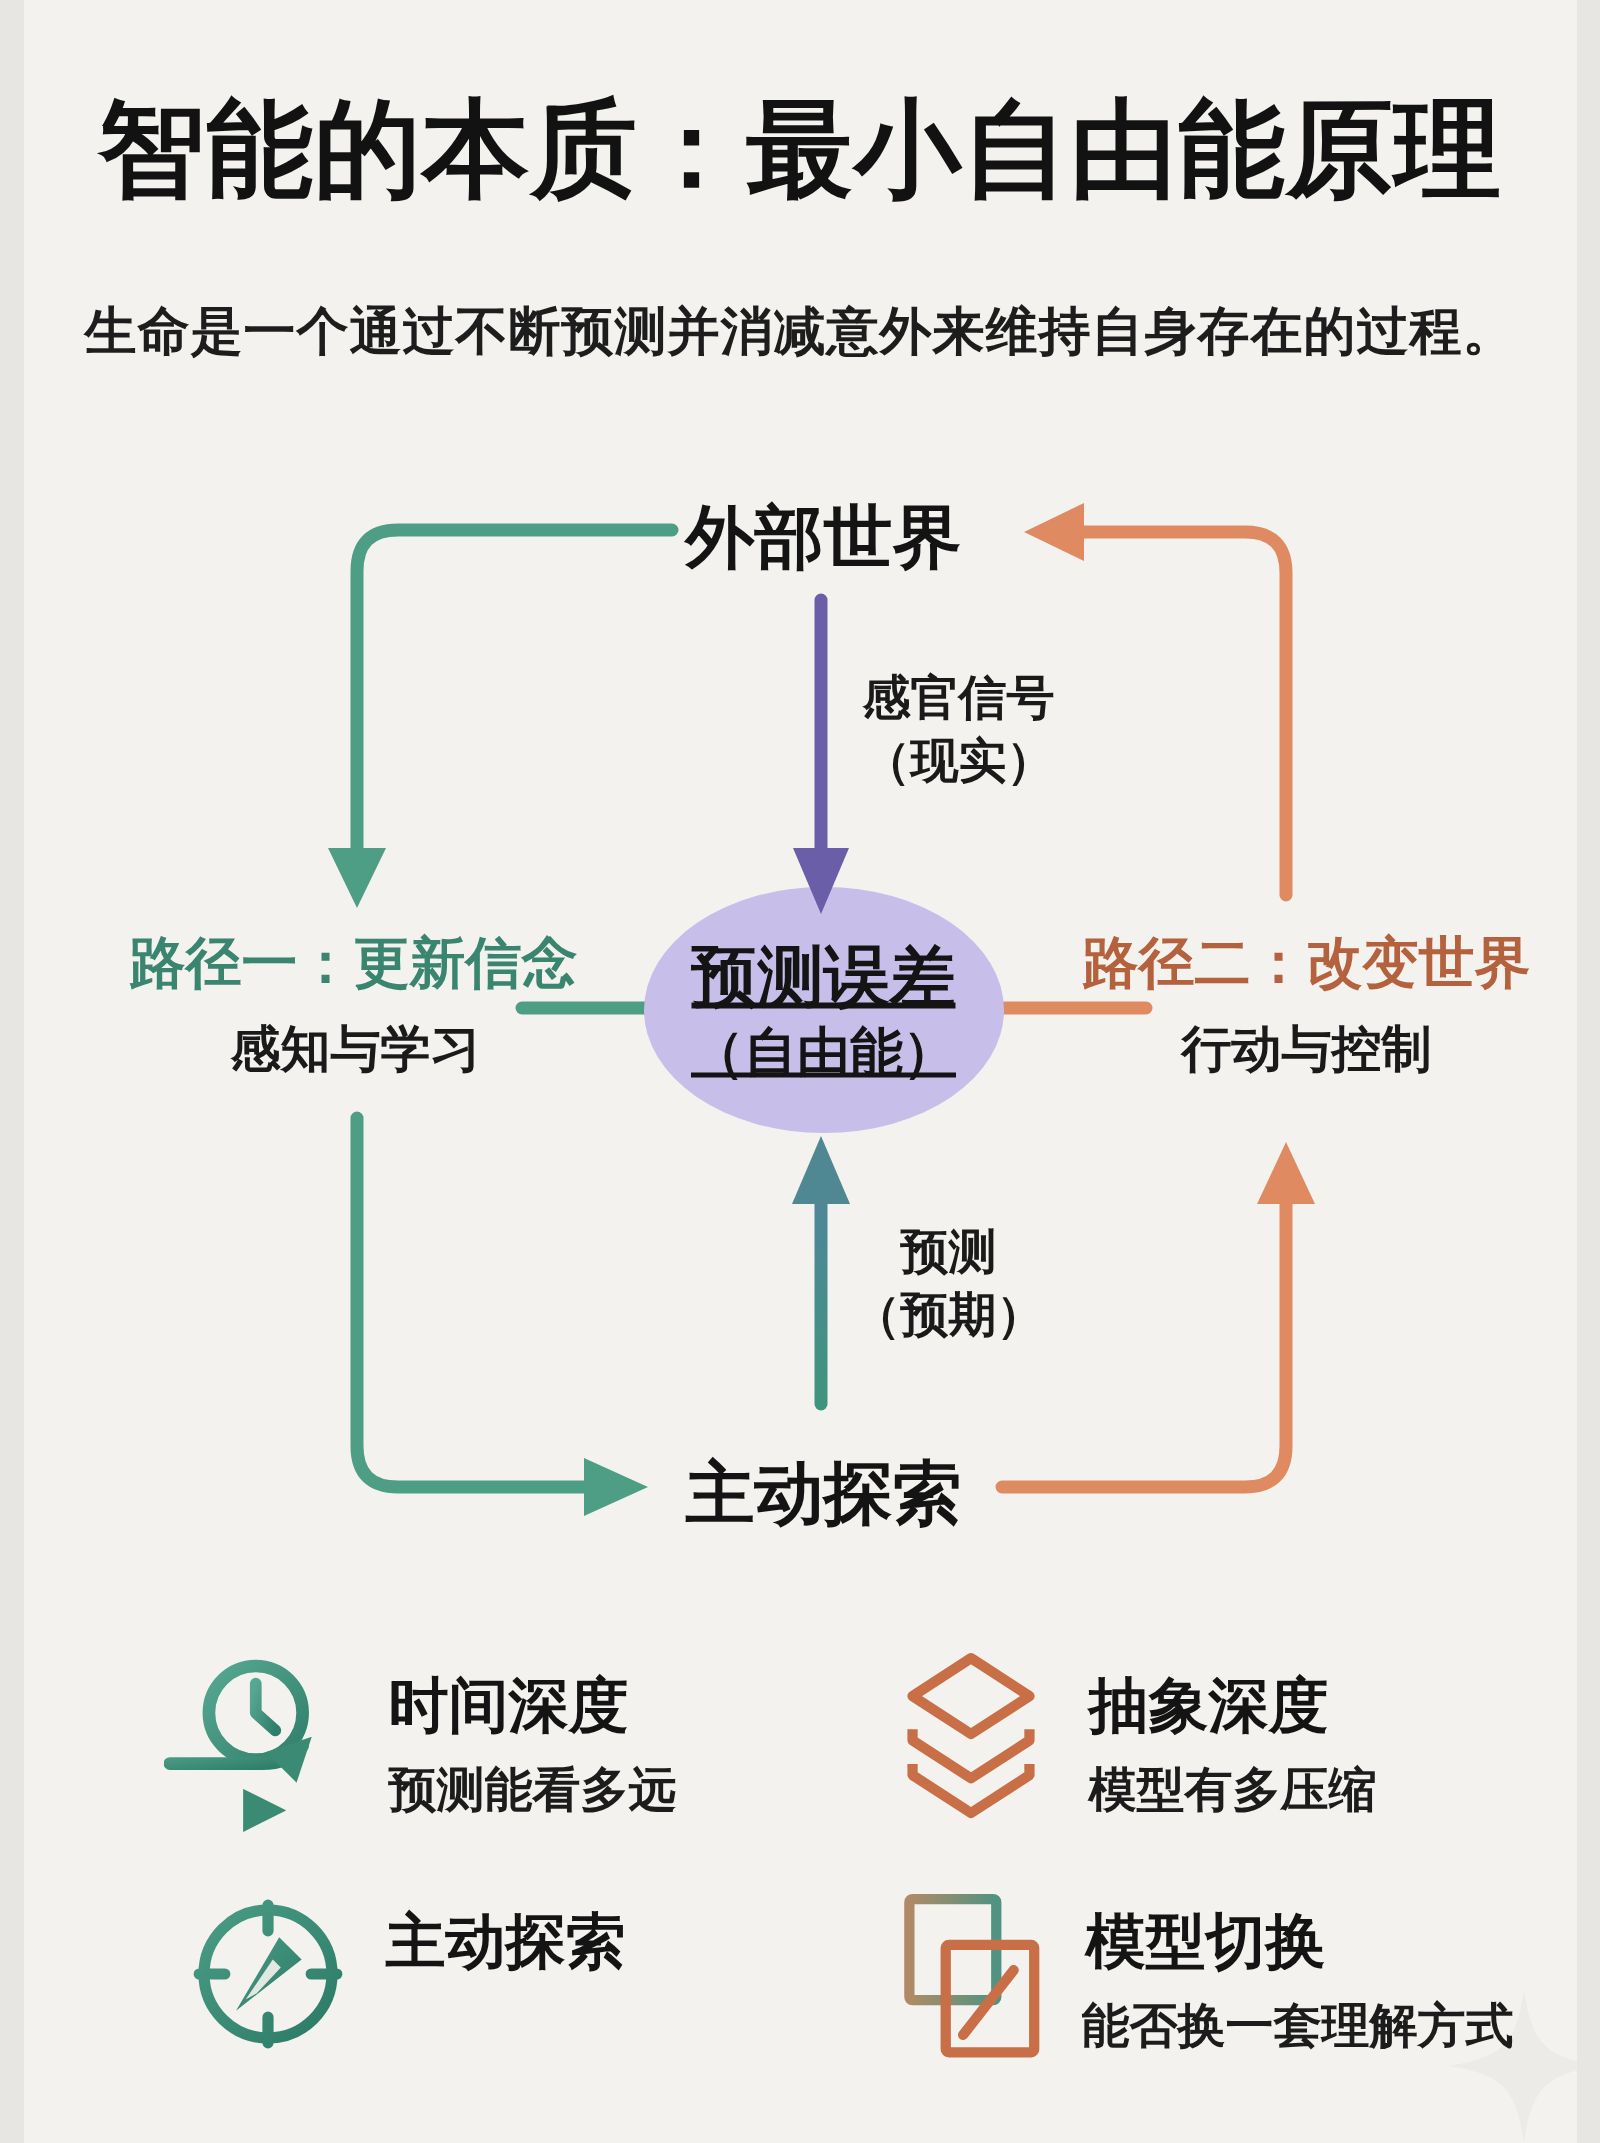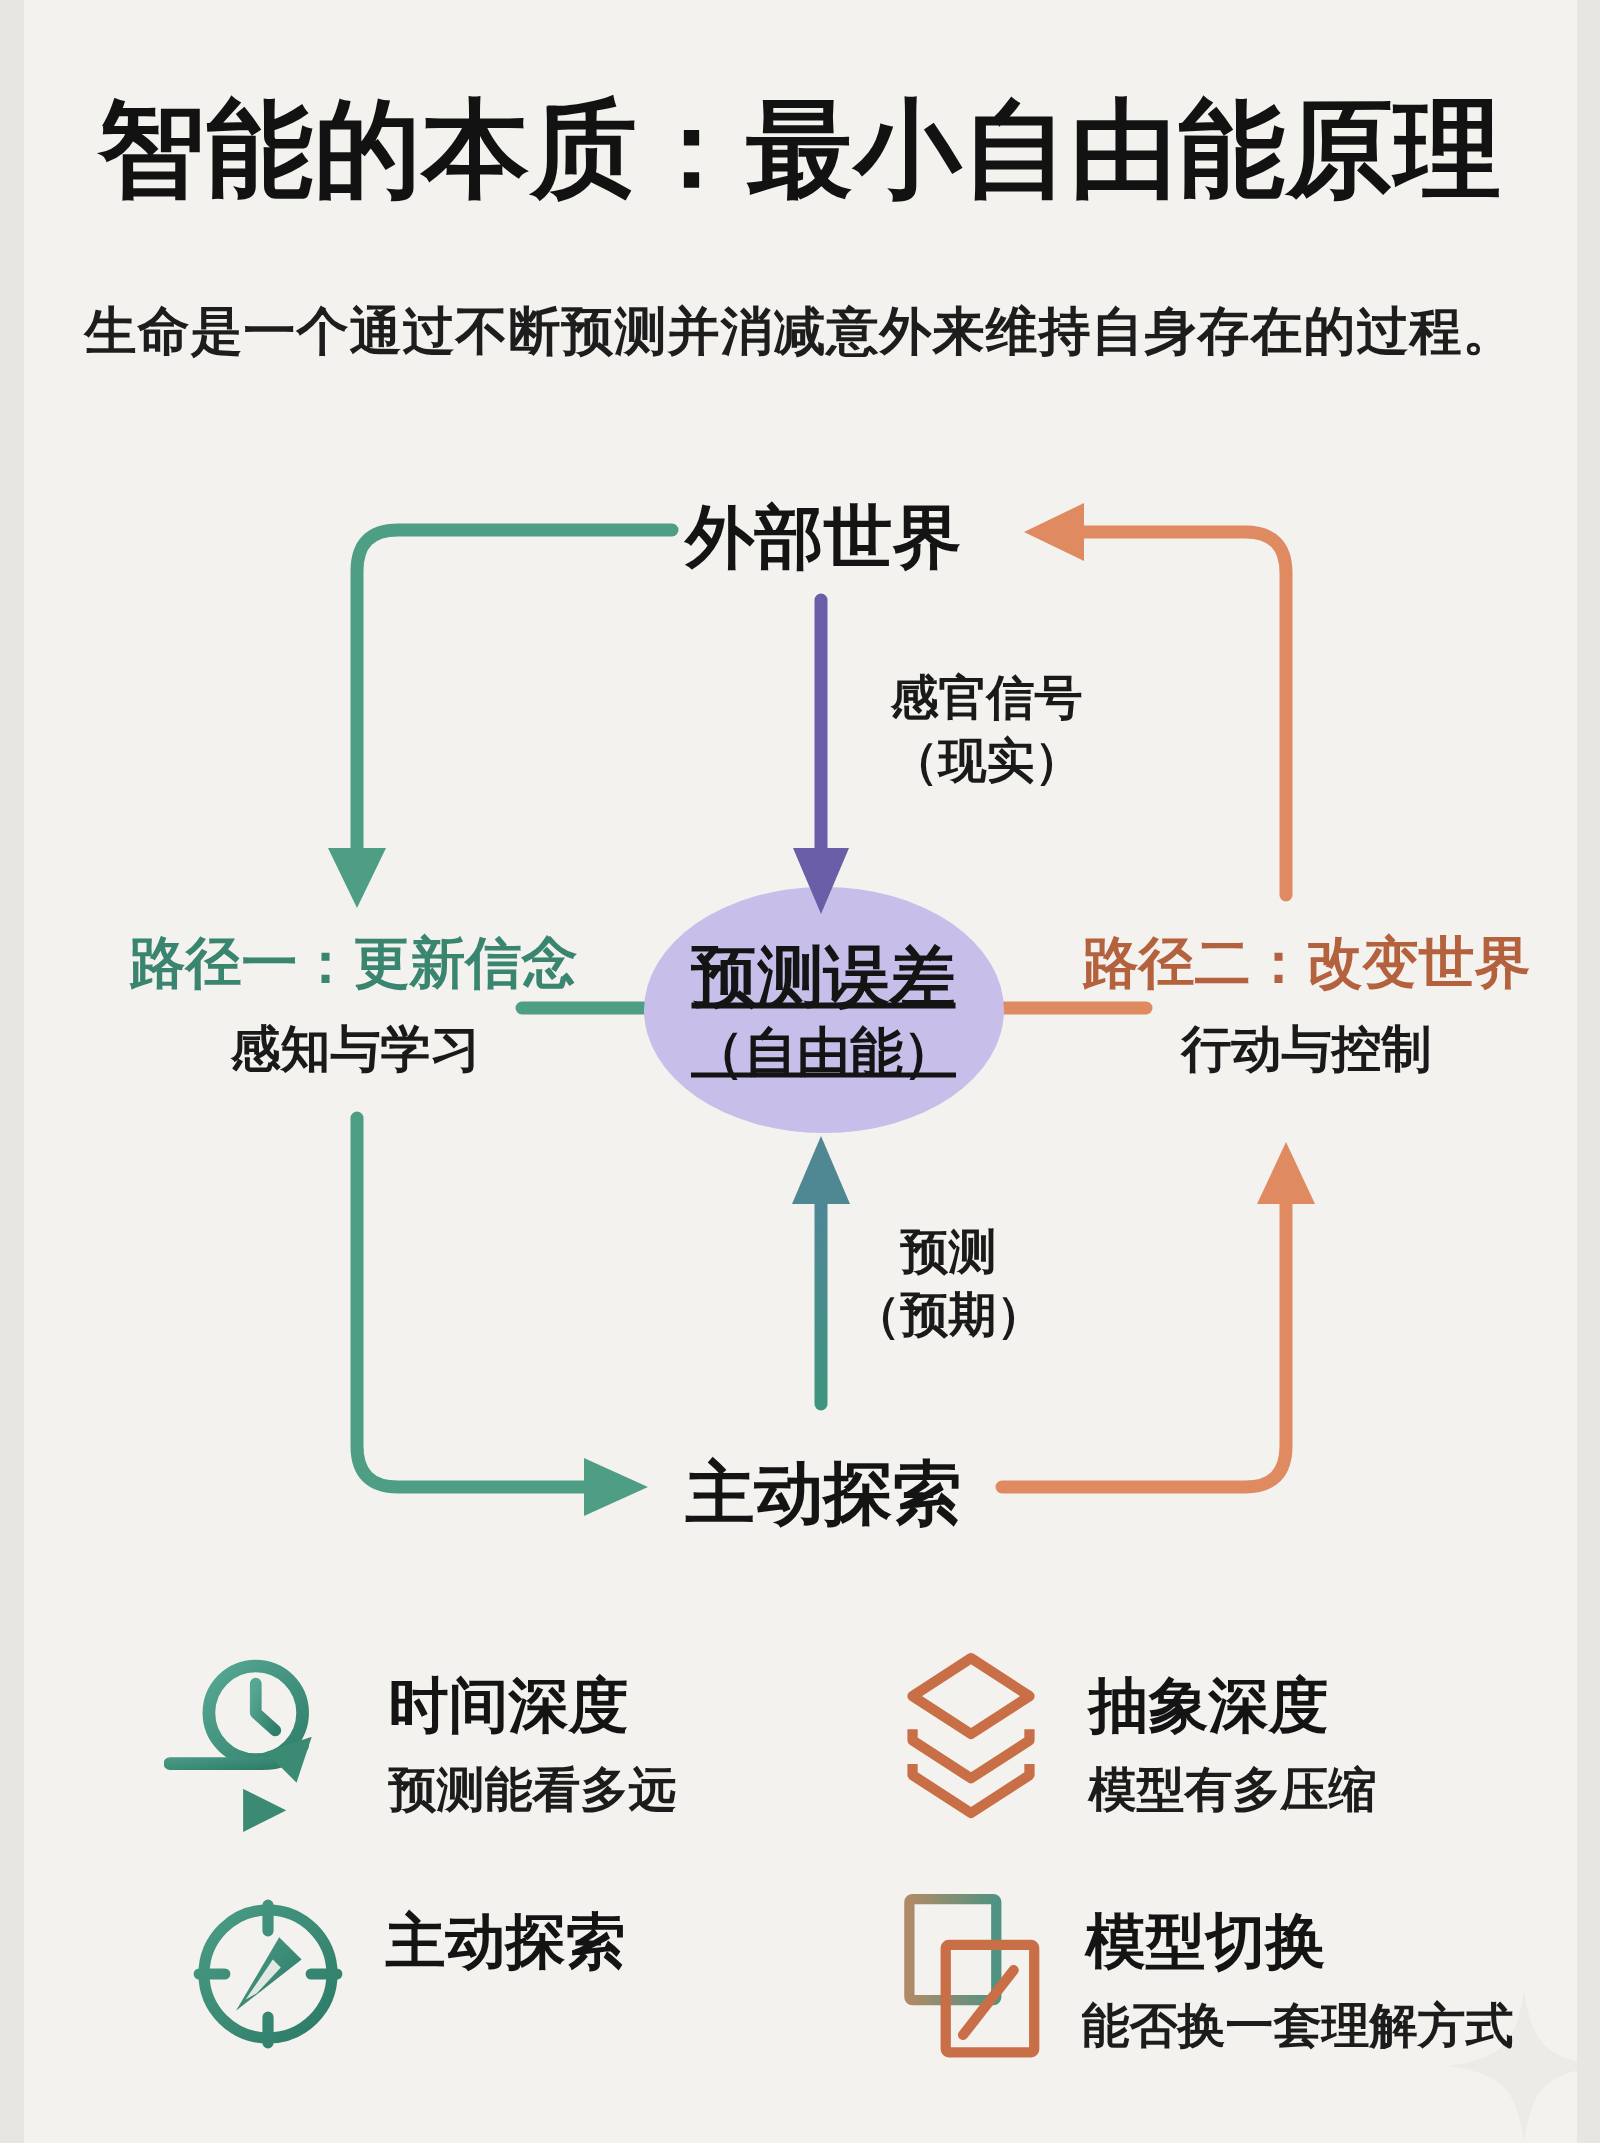--- a/index.html
+++ b/index.html
@@ -25,21 +25,21 @@
   .diagram-svg{left:0;top:0;width:1600px;height:2143px;}
 
   .node{font-size:69px;font-weight:900;color:#141414;}
   .node-top{left:800px;top:492px;}
   .node-bottom{left:800px;top:1448px;}
 
   .flow-label{
     font-size:48px;font-weight:800;color:#1a1a1a;
     text-align:center;line-height:1.32;
   }
-  .label-sensory{left:935px;top:666px;margin-left:28px;}
+  .label-sensory{left:935px;top:666px;}
   .label-prediction{left:925px;top:1220px;}
 
   .center-label{
     left:800px;top:1010px;transform:translate(-50%,-50%);
     text-align:center;font-weight:900;color:#141414;line-height:1;text-decoration:underline;
   }
   .center-label .l1{font-size:66px;}
   .center-label .l2{font-size:53px;margin-top:16px;}
 
   .path-title{font-size:56px;font-weight:900;}

